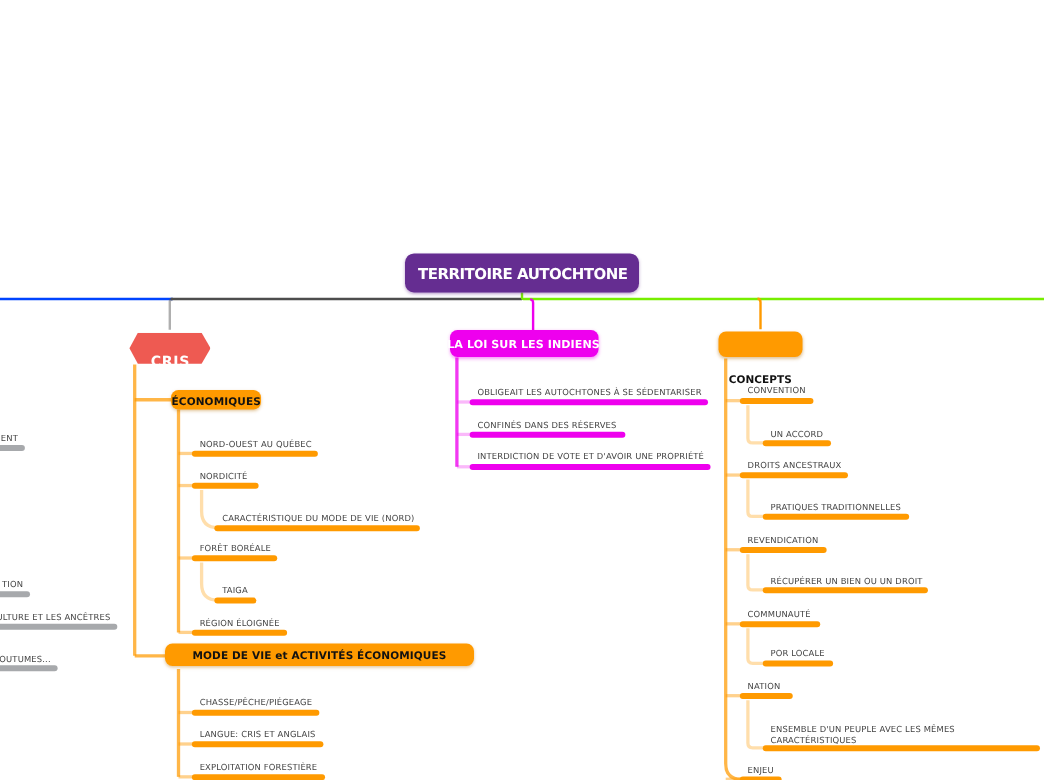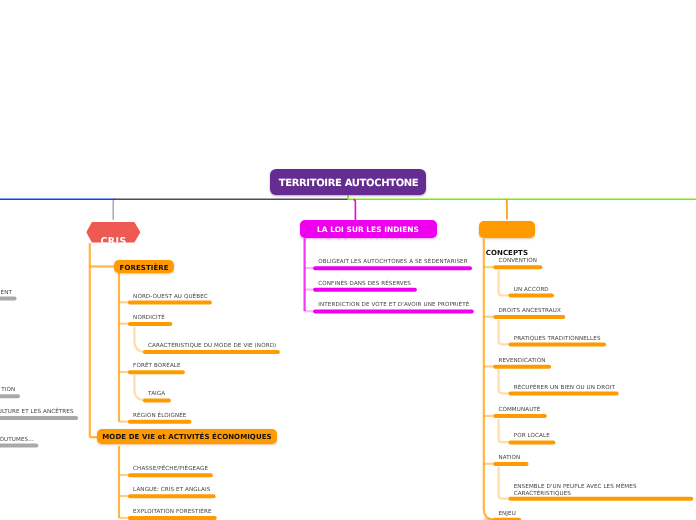--- a/index.html
+++ b/index.html
@@ -17,21 +17,21 @@
 
   #n-center{left:270px;top:169px;width:156px;height:26px;border-radius:6px;
             background:#652d91;box-shadow:0 1px 2.2px rgba(101,45,145,.45);}
   #n-center span{color:#fff;font-weight:bold;font-size:10px;letter-spacing:-0.35px;padding-left:1px;position:relative;top:1.5px;}
 
   #n-cris{left:86.3px;top:221.9px;width:54.1px;height:20.7px;background:#ee5a52;
           clip-path:polygon(0 50%,5.6px 0,calc(100% - 6px) 0,100% 50%,calc(100% - 6px) 100%,5.6px 100%);
           filter:drop-shadow(0 1px 1.4px rgba(200,70,60,.5));}
   #n-cris span{color:#fff;font-weight:bold;font-size:9.4px;letter-spacing:0.45px;padding-left:0.5px;position:relative;top:1.2px;margin-top:17px;}
 
-  #n-loi{left:299.5px;top:220.1px;width:137px;height:17.9px;border-radius:5px;background:#ee00ee;
+  #n-loi{left:299.5px;top:220.1px;width:99px;height:17.9px;border-radius:5px;background:#ee00ee;
          box-shadow:0 1px 2.2px rgba(238,0,238,.40);}
   #n-loi span{color:#fff;font-weight:bold;font-size:7.4px;letter-spacing:0.05px;}
 
   #n-concepts{left:478.8px;top:220.5px;width:56.2px;height:17.3px;border-radius:5px;background:#ff9a00;
               box-shadow:0 1px 2.2px rgba(180,110,0,.40);}
   #n-concepts span{color:#111;font-weight:bold;font-size:7px;letter-spacing:0.05px;margin-top:48px;}
 
   .subbox{position:absolute;box-sizing:border-box;display:flex;align-items:center;
           white-space:nowrap;border-radius:5px;background:#ff9a00;
           box-shadow:0 1px 2.2px rgba(180,110,0,.40);justify-content:center;}
@@ -124,24 +124,24 @@
 
   <div class="node" id="n-loi">
     <span>LA LOI SUR LES INDIENS</span>
   </div>
 
   <div class="node" id="n-concepts">
     <span>CONCEPTS</span>
   </div>
 
   <div class="subbox" id="n-geo" style="left:114.3px;top:260.3px;width:59.7px;height:12.6px;">
-    <span>FORESTIÈRE</span>
+    <span>ÉCONOMIQUES</span>
   </div>
 
-  <div class="subbox" id="n-mode" style="left:97px;top:429.1px;width:180px;height:14.5px;">
+  <div class="subbox" id="n-mode" style="left:110px;top:429.1px;width:206px;height:14.5px;">
     <span>MODE DE VIE et ACTIVITÉS ÉCONOMIQUES</span>
   </div>
 
   <div id="leaves">
       <div class="leaf" style="left: 133.1px; top: 293.5px;">NORD-OUEST AU QUÉBEC</div>
       <div class="leaf" style="left: 133.1px; top: 314.9px;">NORDICITÉ</div>
       <div class="leaf" style="left: 148.1px; top: 343.1px;">CARACTÉRISTIQUE DU MODE DE VIE (NORD)</div>
       <div class="leaf" style="left: 133.1px; top: 363.2px;">FORÊT BORÉALE</div>
       <div class="leaf" style="left: 148.1px; top: 391.4px;">TAIGA</div>
       <div class="leaf" style="left: 133.1px; top: 412.8px;">RÉGION ÉLOIGNÉE</div>

